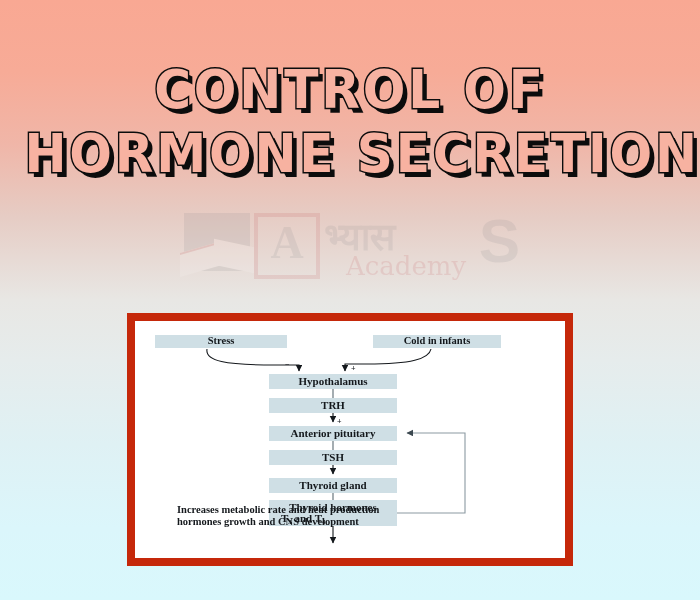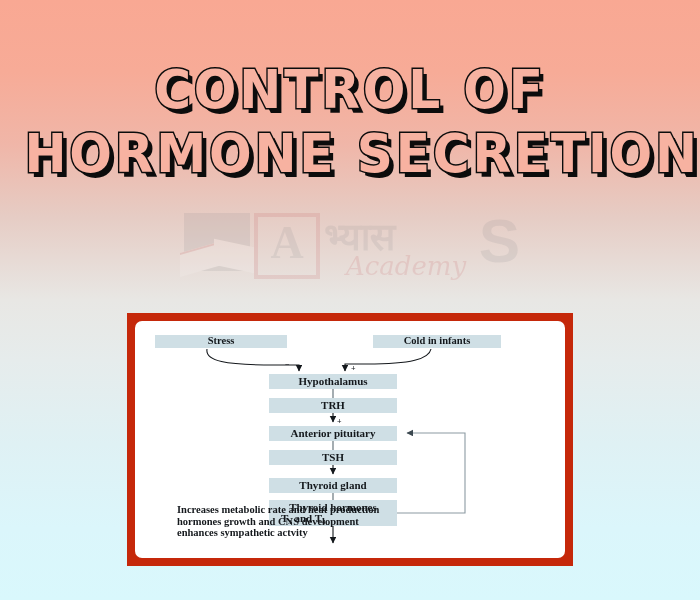--- a/index.html
+++ b/index.html
@@ -112,21 +112,20 @@
     font-size: 62px;
     font-weight: bold;
     color: #7d7f84;
     font-family: "Liberation Sans", sans-serif;
   }
   .wm-academy {
     position: absolute;
     left: 22px;
     top: 40px;
     font-size: 26px;
-    font-style: italic;
     color: #c0444a;
     font-family: "DejaVu Serif", serif;
   }
 
   
   #title {
     position: absolute;
     left: 0;
     top: 58px;
     width: 700px;
@@ -156,21 +155,20 @@
     background: #c5280a;
     box-sizing: border-box;
     padding: 8px;
   }
   #diagram-inner {
     position: relative;
     width: 100%;
     height: 100%;
     background: #ffffff;
     overflow: hidden;
-    border-radius: 7px;
   }
   #diagram-svg {
     position: absolute;
     left: 0;
     top: 0;
     width: 430px;
     height: 237px;
   }
   .nodebox {
     fill: #cfdfe5;
@@ -302,20 +300,19 @@
 
         <path class="loopline" d="M262,192 L330,192 L330,112 L272,112" marker-end="url(#ahg)"></path>
 
         <path class="arrowline" d="M198,205 L198,222" marker-end="url(#ah)"></path>
 
       </svg>
 
       <div style="position:absolute; left:42px; top:183px; width:350px;">
         <div style="font-family:'Liberation Serif',serif; font-weight:bold; font-size:10.5px; line-height:11.5px; color:#14181c;">Increases metabolic rate and heat production</div>
         <div style="font-family:'Liberation Serif',serif; font-weight:bold; font-size:10.5px; line-height:11.5px; color:#14181c;">hormones growth and CNS development</div>
-        <div style="font-family:'Liberation Serif',serif; font-weight:bold; font-size:10.5px; line-height:11.5px; color:#14181c;">enhances sympathetic actvity</div>
       </div>
 
 
     </div>
   </div>
 
 </div>
 
 </body></html>

